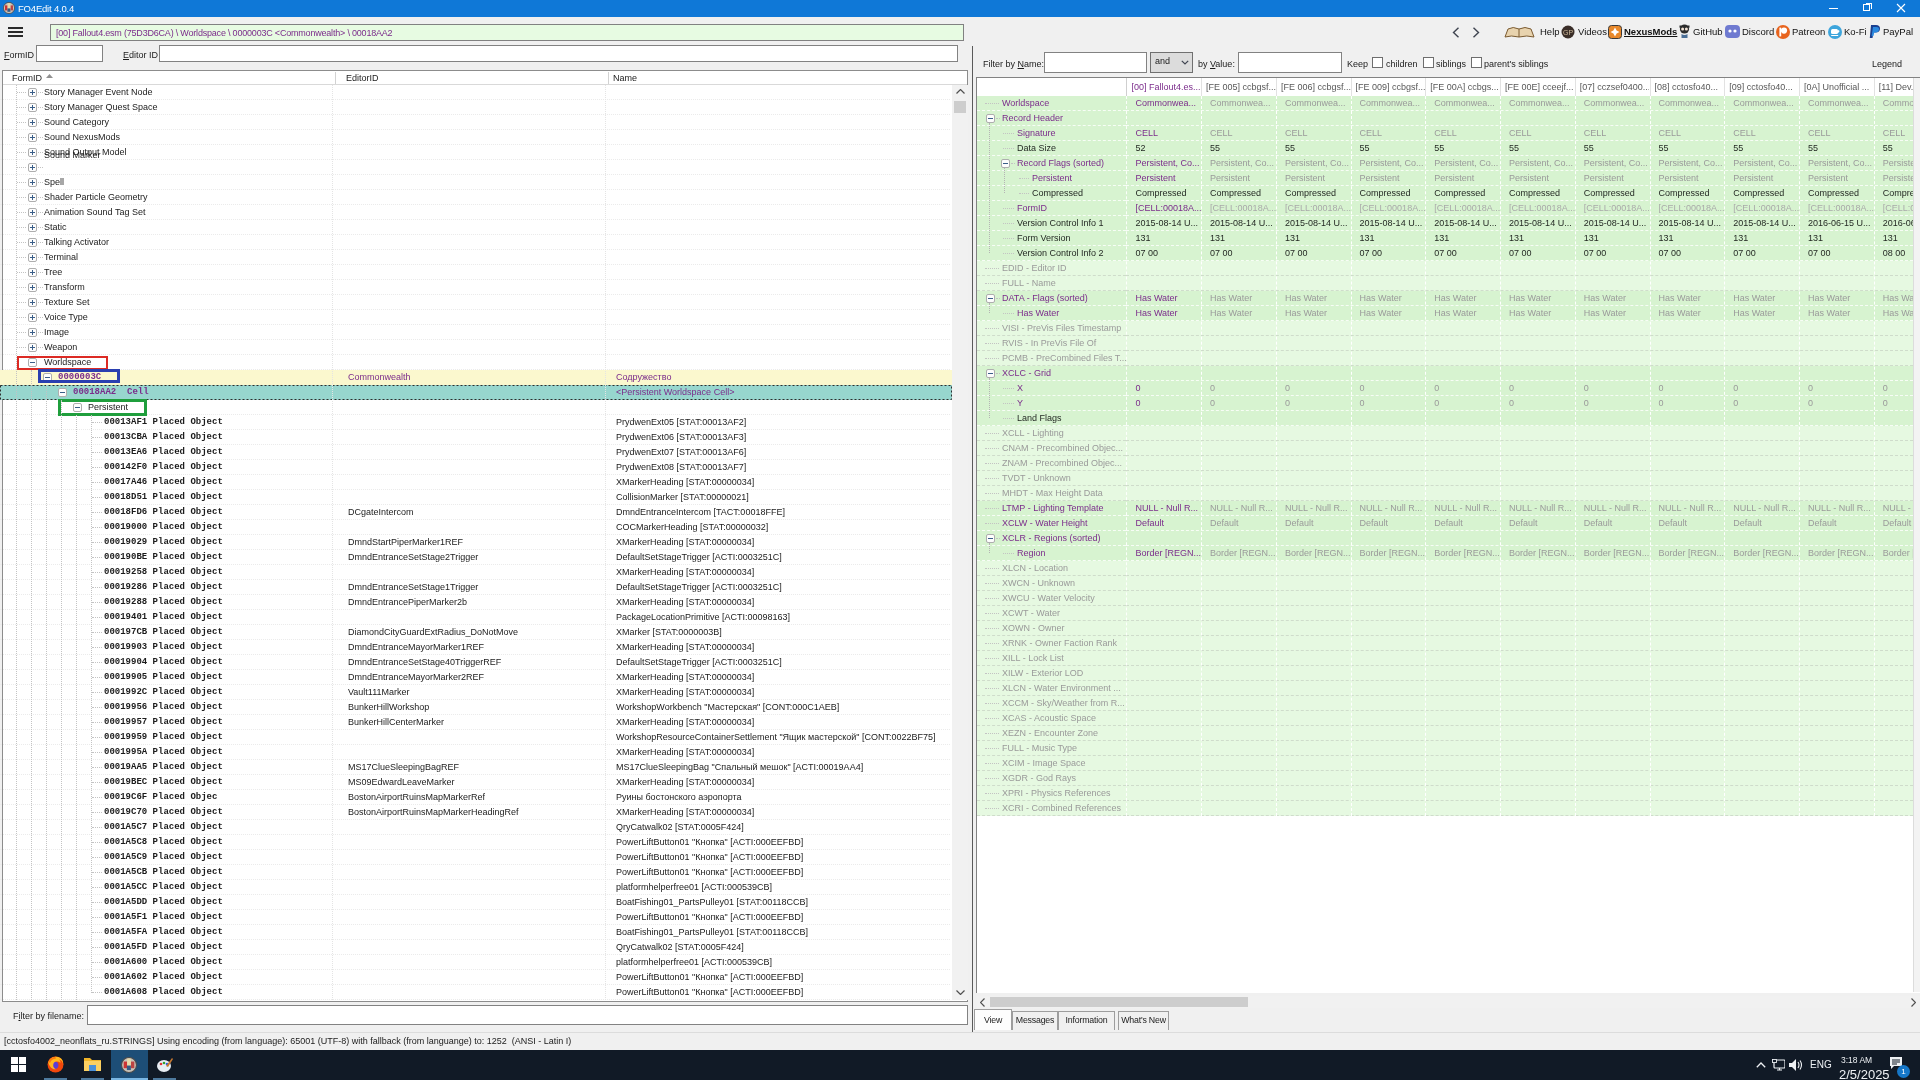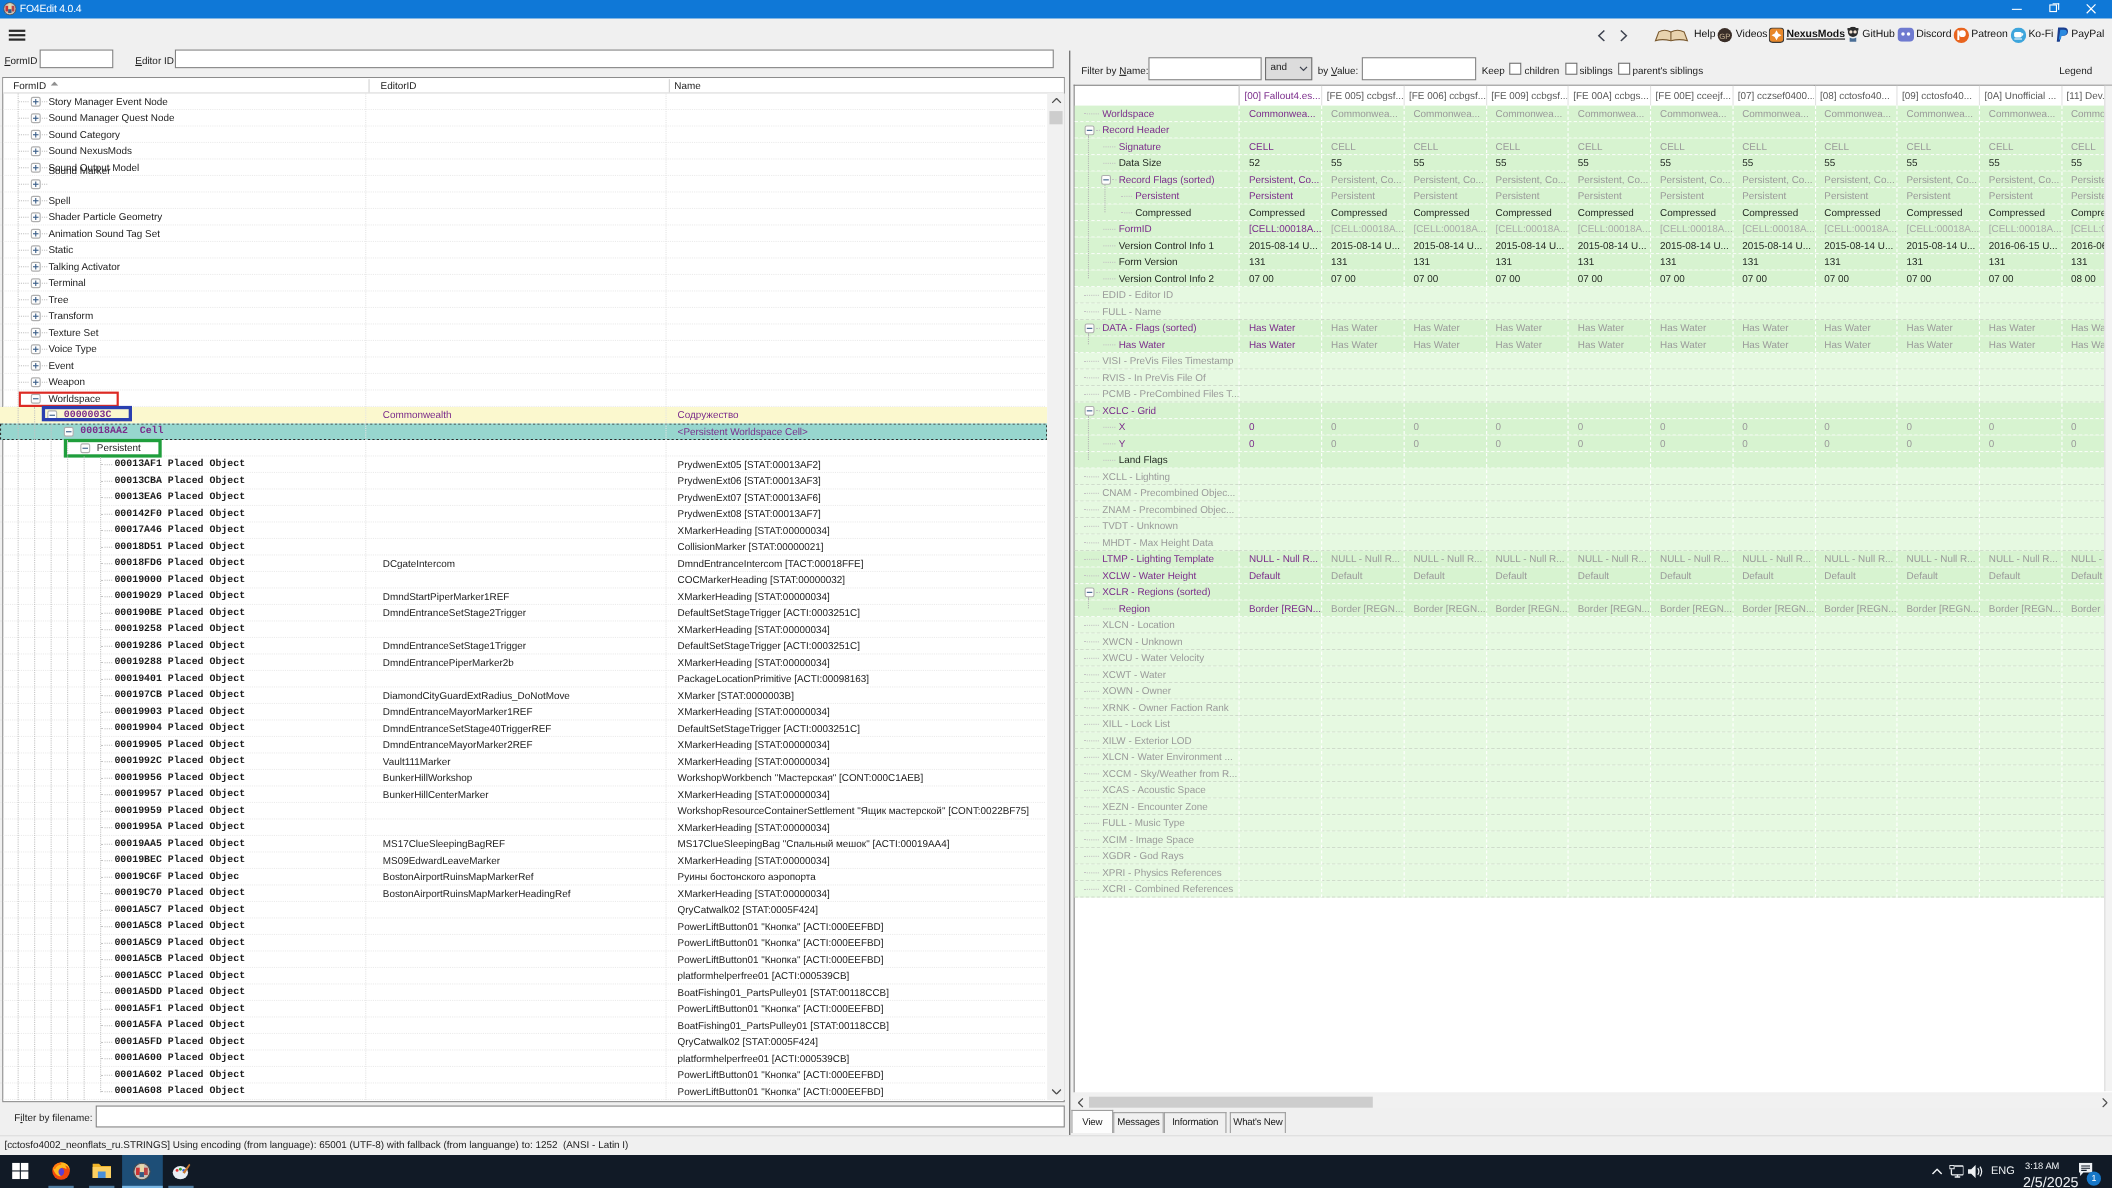--- a/index.html
+++ b/index.html
@@ -55,20 +55,21 @@
 <div class="abs" style="left:1863px;top:4px;width:7px;height:7px;border:1px solid #fff"></div>
 <div class="abs" style="left:1866px;top:3px;width:6px;height:6px;border-top:1px solid #fff;border-right:1px solid #fff"></div>
 <svg class="abs" style="left:1896px;top:3px" width="10" height="10" viewBox="0 0 10 10">
       <path d="M1 1 L9 9 M9 1 L1 9" stroke="#fff" stroke-width="1.1"></path>
     </svg>
 </div>
 <div class="abs" id="toolbar">
 <div class="bar" style="top:10px"></div>
     <div class="bar" style="top:14px"></div>
     <div class="bar" style="top:18px"></div>
+<div id="addr">[00] Fallout4.esm (75D3D6CA) \ Worldspace \ 0000003C &lt;Commonwealth&gt; \ 00018AA2</div>
 <svg class="abs" style="left:1452px;top:10px" width="8" height="11" viewBox="0 0 8 11">
       <path d="M6.5 0.7 L1.5 5.5 L6.5 10.3" stroke="#3f4450" fill="none" stroke-width="1.4"></path>
     </svg>
     <svg class="abs" style="left:1472px;top:10px" width="8" height="11" viewBox="0 0 8 11">
       <path d="M1.5 0.7 L6.5 5.5 L1.5 10.3" stroke="#3f4450" fill="none" stroke-width="1.4"></path>
     </svg>
 <svg class="abs" style="left:1503px;top:8px" width="33" height="14" viewBox="0 0 33 14">
       <path d="M2 12 Q8 10 16 12 Q24 10 31 12 L28 4 Q22 1 16 4 Q10 1 5 4 Z" fill="#e8d3ae" stroke="#7a5a30" stroke-width="1"></path>
       <path d="M16 4 L16 12" stroke="#7a5a30" stroke-width="1"></path>
     </svg>
@@ -142,21 +143,21 @@
     </div>
     <div class="hdots" style="left:38px;top:92px;width:5px"></div>
     <div class="tx" style="left:44px;top:85px">Story Manager Event Node</div>
     <div class="trow" style="top:100px"></div>
     <div class="hdots" style="left:17px;top:107px;width:9px"></div>
     <div class="ebox" style="left:28px;top:103px">
       <i></i>
       <b></b>
     </div>
     <div class="hdots" style="left:38px;top:107px;width:5px"></div>
-    <div class="tx" style="left:44px;top:100px">Sound Manager Quest Node</div>
+    <div class="tx" style="left:44px;top:100px">Story Manager Quest Space</div>
     <div class="trow" style="top:115px"></div>
     <div class="hdots" style="left:17px;top:122px;width:9px"></div>
     <div class="ebox" style="left:28px;top:118px">
       <i></i>
       <b></b>
     </div>
     <div class="hdots" style="left:38px;top:122px;width:5px"></div>
     <div class="tx" style="left:44px;top:115px">Sound Category</div>
     <div class="trow" style="top:130px"></div>
     <div class="hdots" style="left:17px;top:137px;width:9px"></div>
@@ -262,21 +263,21 @@
     </div>
     <div class="hdots" style="left:38px;top:317px;width:5px"></div>
     <div class="tx" style="left:44px;top:310px">Voice Type</div>
     <div class="trow" style="top:325px"></div>
     <div class="hdots" style="left:17px;top:332px;width:9px"></div>
     <div class="ebox" style="left:28px;top:328px">
       <i></i>
       <b></b>
     </div>
     <div class="hdots" style="left:38px;top:332px;width:5px"></div>
-    <div class="tx" style="left:44px;top:325px">Event</div>
+    <div class="tx" style="left:44px;top:325px">Image</div>
     <div class="trow" style="top:340px"></div>
     <div class="hdots" style="left:17px;top:347px;width:9px"></div>
     <div class="ebox" style="left:28px;top:343px">
       <i></i>
       <b></b>
     </div>
     <div class="hdots" style="left:38px;top:347px;width:5px"></div>
     <div class="tx" style="left:44px;top:340px">Weapon</div>
     <div class="trow" style="top:355px"></div>
     <div class="ebox" style="left:28px;top:358px">

